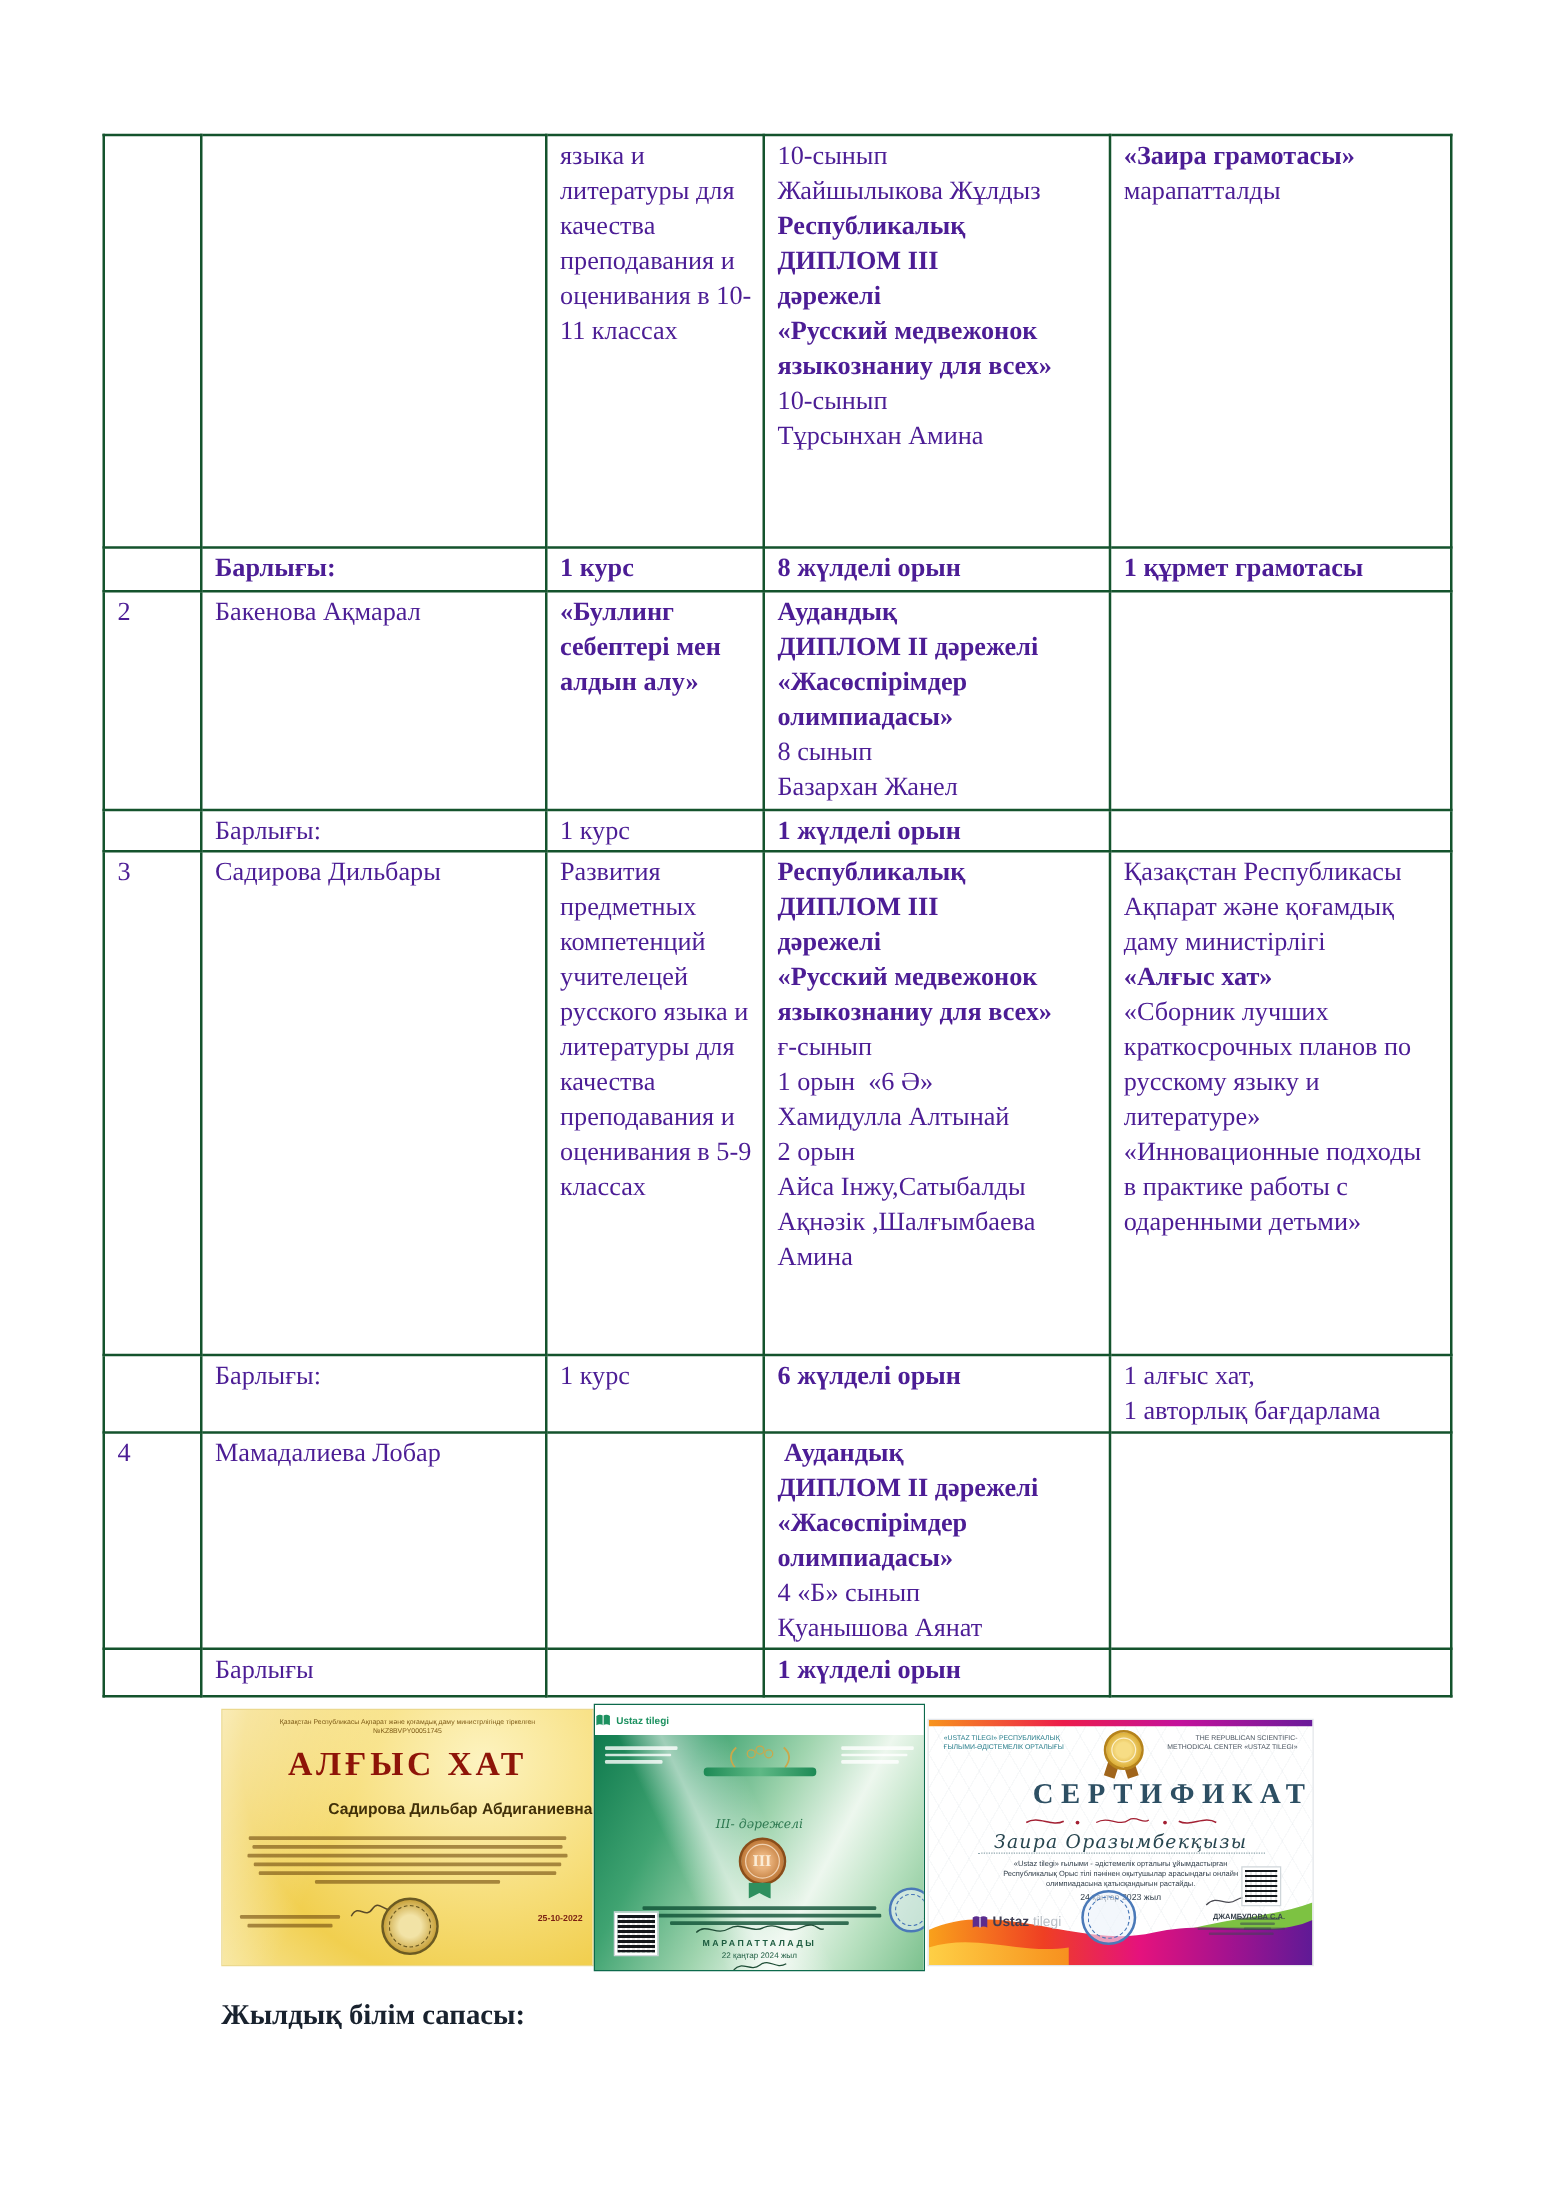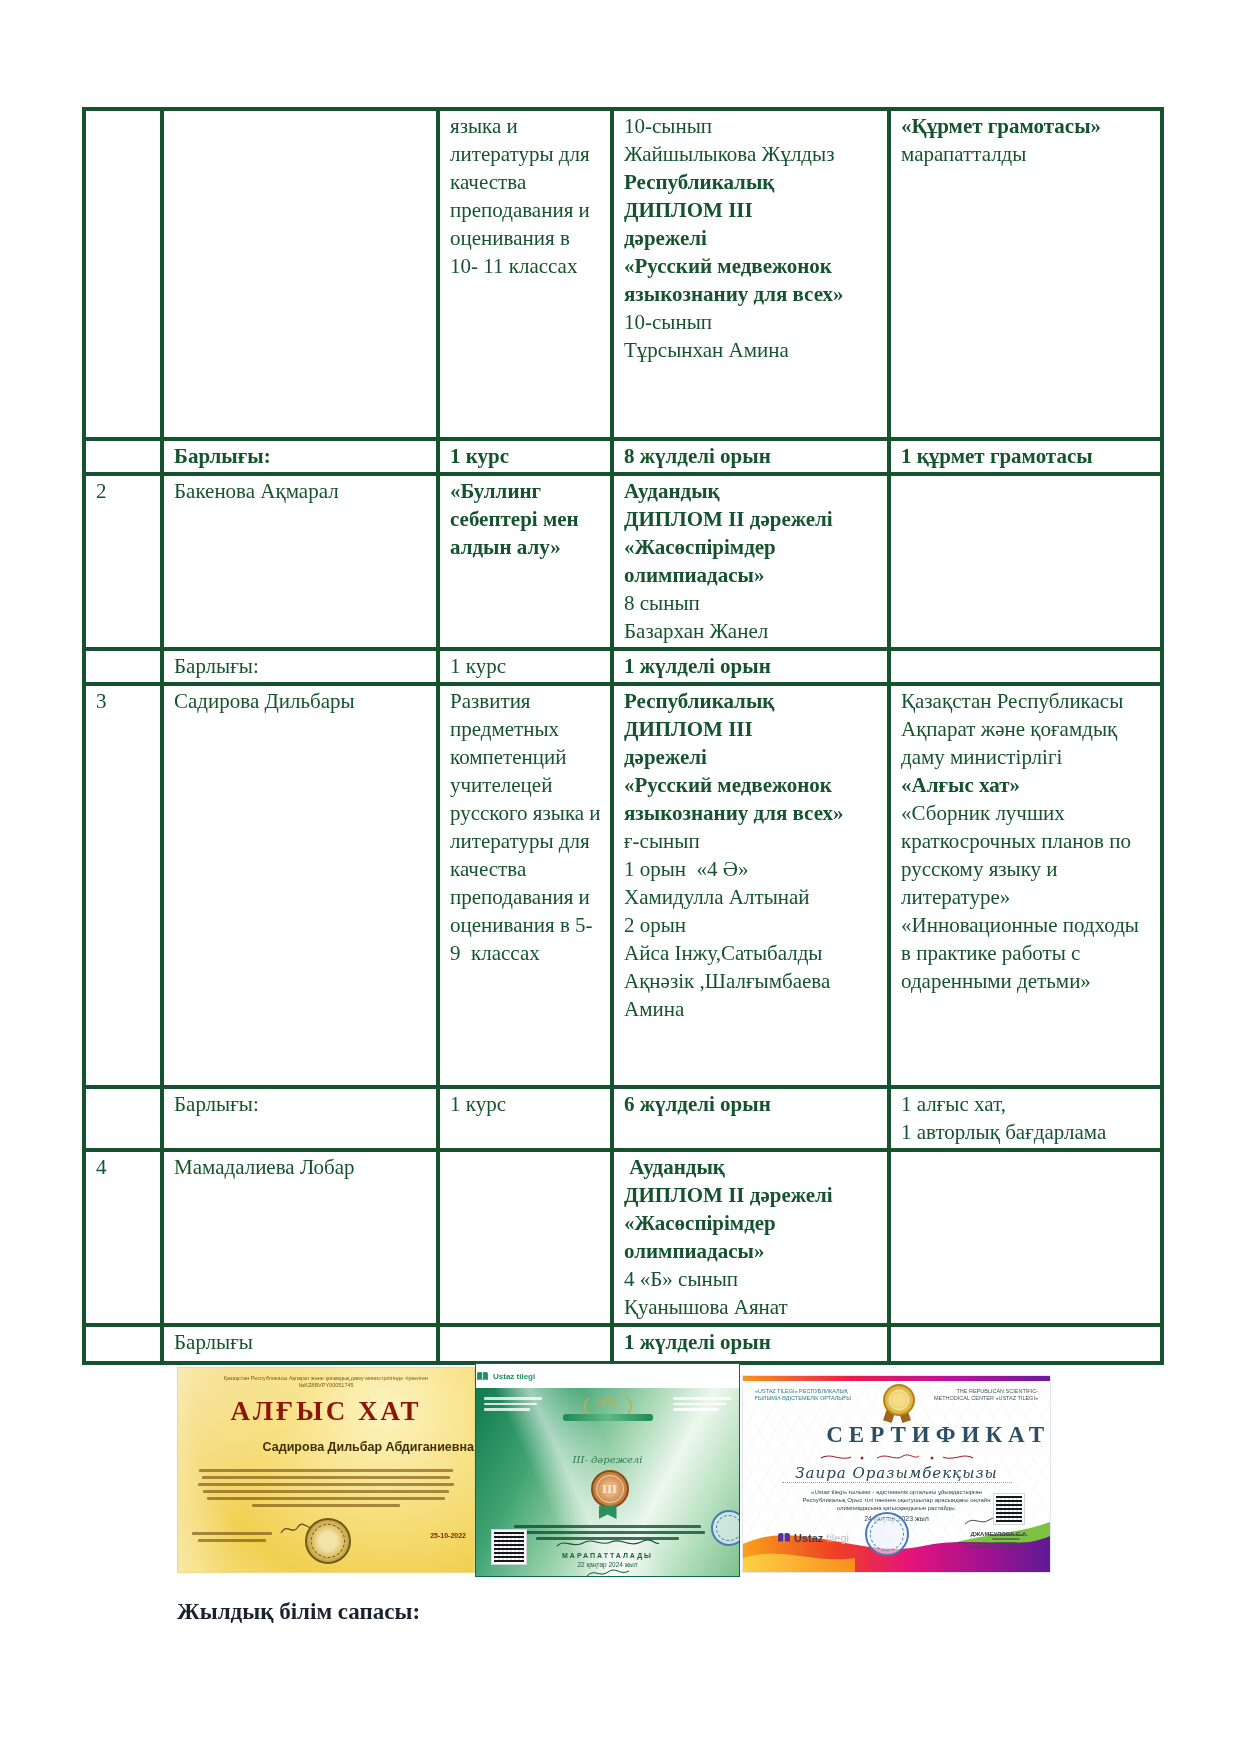--- a/index.html
+++ b/index.html
@@ -1,20 +1,20 @@
 <!DOCTYPE html>
 <html><head>
 <meta charset="utf-8">
 <style>
   html,body{margin:0;padding:0;background:#ffffff;width:1241px;height:1755px;position:relative;
             font-family:"Liberation Serif",serif;}
   
   table.doc{position:absolute;left:82px;top:107px;border-collapse:collapse;table-layout:fixed;}
-  table.doc td{border:4px solid #14532d;vertical-align:top;padding:1px 8px 2px 10px;
-               font:21px/28px "Liberation Serif",serif;color:#14532d;overflow:hidden;}
+  table.doc td{border:2px solid #14532d;vertical-align:top;padding:1px 8px 2px 10px;
+               font:21px/28px "Liberation Serif",serif;color:#4c1d95;overflow:hidden;}
   .p{margin:0;white-space:pre-wrap;}
   .p b{font-weight:700;}
   
   .certs{position:absolute;left:177px;top:1363px;width:872px;height:214px;}
   .cert{position:absolute;overflow:hidden;}
   .bar{height:3px;margin:4px auto;border-radius:1px;}
   
   .c-alg{left:0;top:4px;width:296px;height:204px;border:1px solid #ecd98e;
          background:linear-gradient(115deg, rgba(255,255,255,.55) 0%, rgba(255,255,255,0) 35%),
                     radial-gradient(95% 130% at 70% 20%, #fdf3c0 0%, #f7df7e 40%, #f1cf4f 68%, #f8e79e 100%);}
@@ -134,21 +134,21 @@
           <div class="p"><span>10-сынып</span></div>
           <div class="p"><span>Жайшылыкова Жұлдыз</span></div>
           <div class="p"><b>Республикалық</b></div>
           <div class="p"><b>ДИПЛОМ III</b></div>
           <div class="p"><b>дәрежелі</b></div>
           <div class="p"><b>«Русский медвежонок языкознаниу для всех»</b></div>
           <div class="p"><span>10-сынып</span></div>
           <div class="p"><span>Тұрсынхан Амина</span></div>
         </td>
         <td>
-          <div class="p"><b>«Құрмет грамотасы»</b><span> марапатталды</span></div>
+          <div class="p"><b>«Заира грамотасы»</b><span> марапатталды</span></div>
         </td>
       </tr>
       <tr style="height: 35px;">
         <td></td>
         <td>
           <div class="p"><b>Барлығы:</b></div>
         </td>
         <td>
           <div class="p"><b>1 курс</b></div>
         </td>
@@ -200,21 +200,21 @@
         </td>
         <td>
           <div class="p"><span>Развития предметных компетенций учителецей русского языка и литературы для качества преподавания и оценивания в 5-9  классах</span></div>
         </td>
         <td>
           <div class="p"><b>Республикалық</b></div>
           <div class="p"><b>ДИПЛОМ III</b></div>
           <div class="p"><b>дәрежелі</b></div>
           <div class="p"><b>«Русский медвежонок языкознаниу для всех»</b></div>
           <div class="p"><span>ғ-сынып</span></div>
-          <div class="p"><span>1 орын  «4 Ә»</span></div>
+          <div class="p"><span>1 орын  «6 Ә»</span></div>
           <div class="p"><span>Хамидулла Алтынай</span></div>
           <div class="p"><span>2 орын</span></div>
           <div class="p"><span>Айса Інжу,Сатыбалды Ақнәзік ,Шалғымбаева Амина</span></div>
         </td>
         <td>
           <div class="p"><span>Қазақстан Республикасы Ақпарат және қоғамдық даму министірлігі</span></div>
           <div class="p"><b>«Алғыс хат»</b></div>
           <div class="p"><span>«Сборник лучших краткосрочных планов по русскому языку и литературе»</span></div>
           <div class="p"><span>«Инновационные подходы в практике работы с одаренными детьми»</span></div>
         </td>

